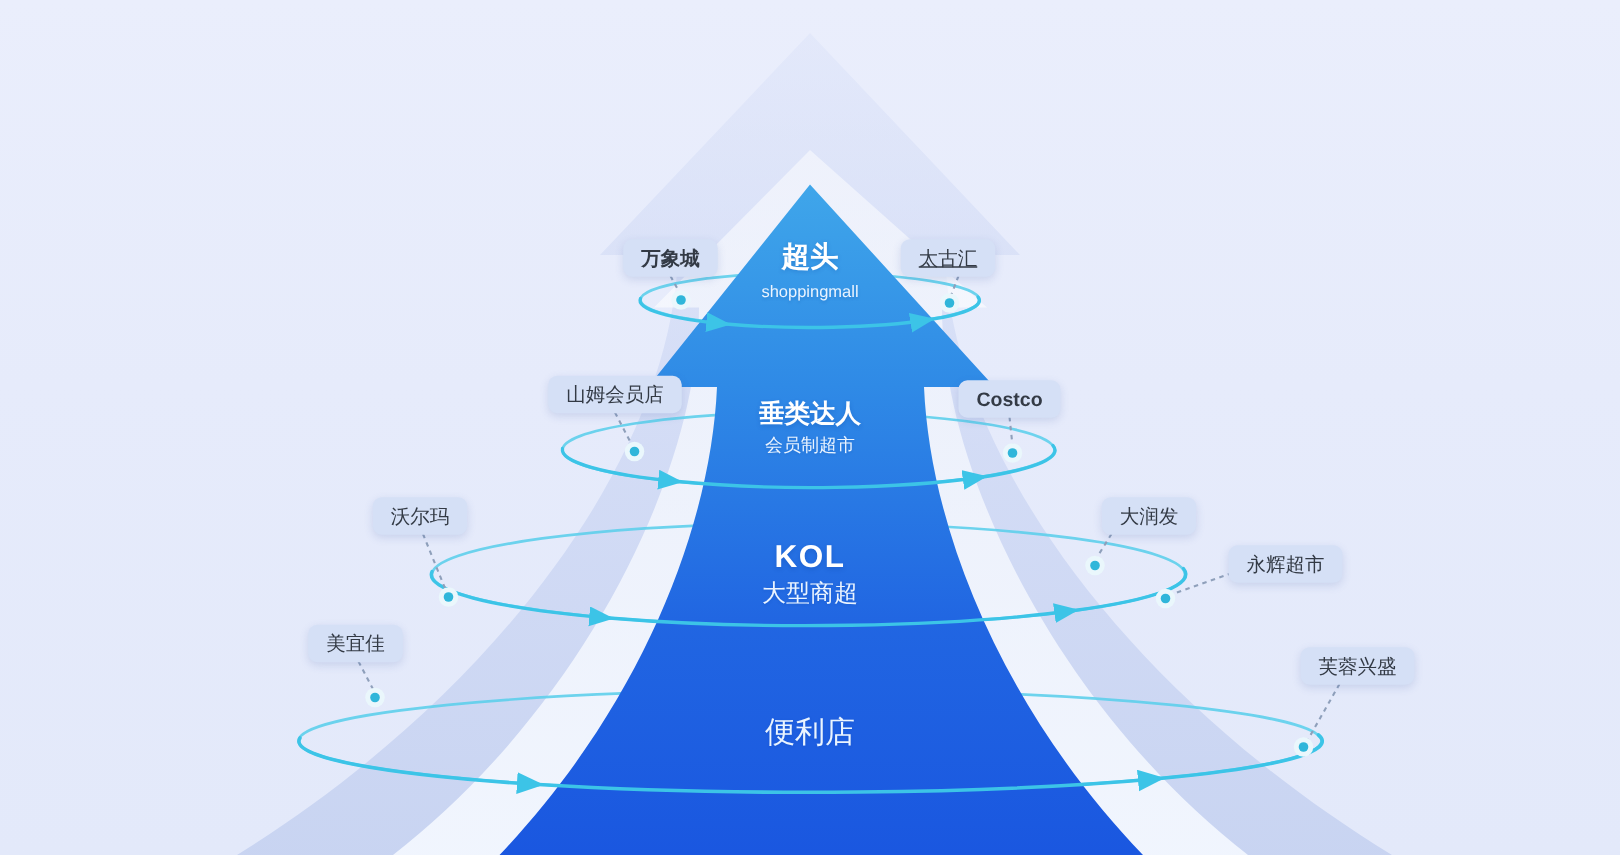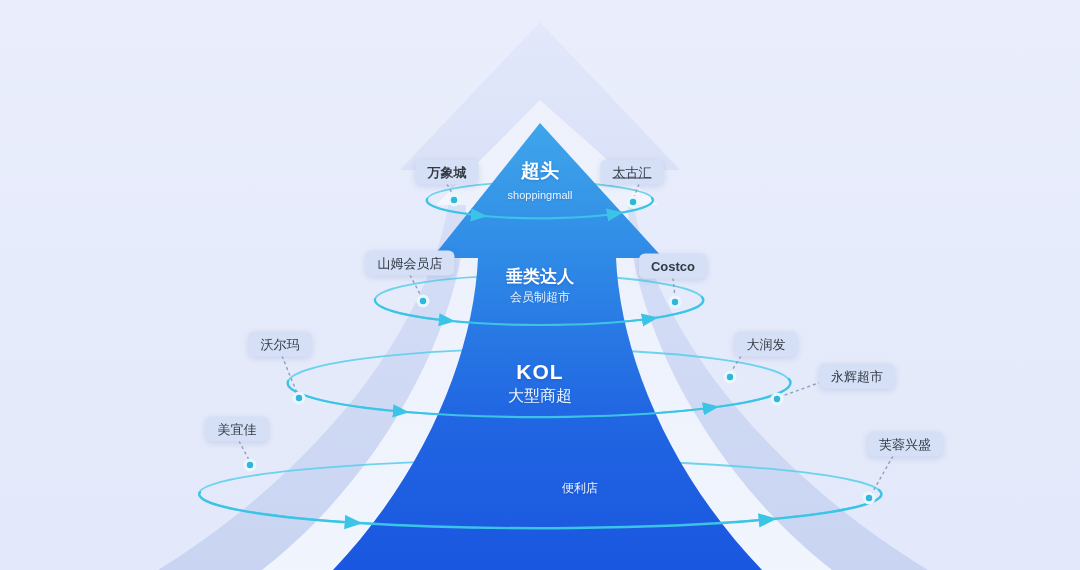--- a/index.html
+++ b/index.html
@@ -22,21 +22,21 @@
     position:absolute;transform:translate(-50%,-50%);color:#eaf4ff;font-weight:400;
     white-space:nowrap;text-shadow:0 1px 2px rgba(10,60,150,0.2);
   }
   .t1t{left:540px;top:171px;font-size:19px;}
   .t1s{left:540px;top:195px;font-size:11px;}
   .t2t{left:540px;top:276px;font-size:17px;}
   .t2s{left:540px;top:297px;font-size:12px;}
   .t3t{left:540px;top:372px;font-size:21px;letter-spacing:1px;}
   .t3s{left:540px;top:396px;font-size:16px;}
   .t4t{left:541px;top:462px;font-size:33px;letter-spacing:1px;}
-  .t4s{left:540px;top:488px;font-size:12px;margin-left:40px;}
+  .t4s{left:540px;top:488px;font-size:20px;}
   .pill{
     position:absolute;transform:translate(-50%,-50%);
     background:#D5E0F6;color:#333A45;font-size:13px;line-height:1;
     padding:6px 12px;border-radius:6px;white-space:nowrap;
     box-shadow:0 2px 6px rgba(70,100,170,0.18);
   }
 </style>
 </head>
 <body>
 

